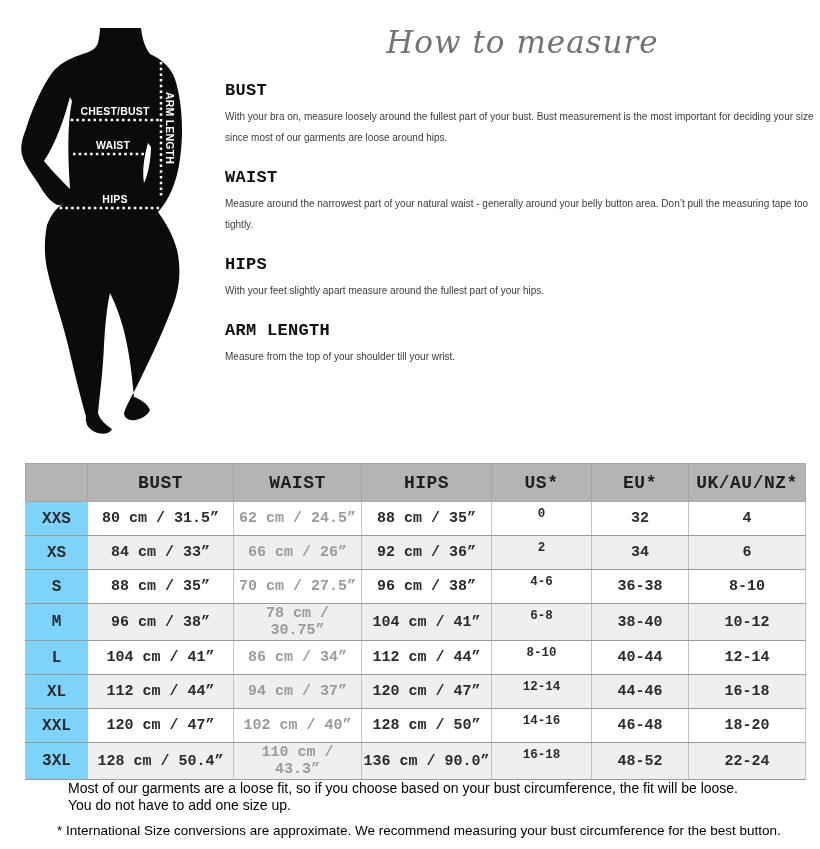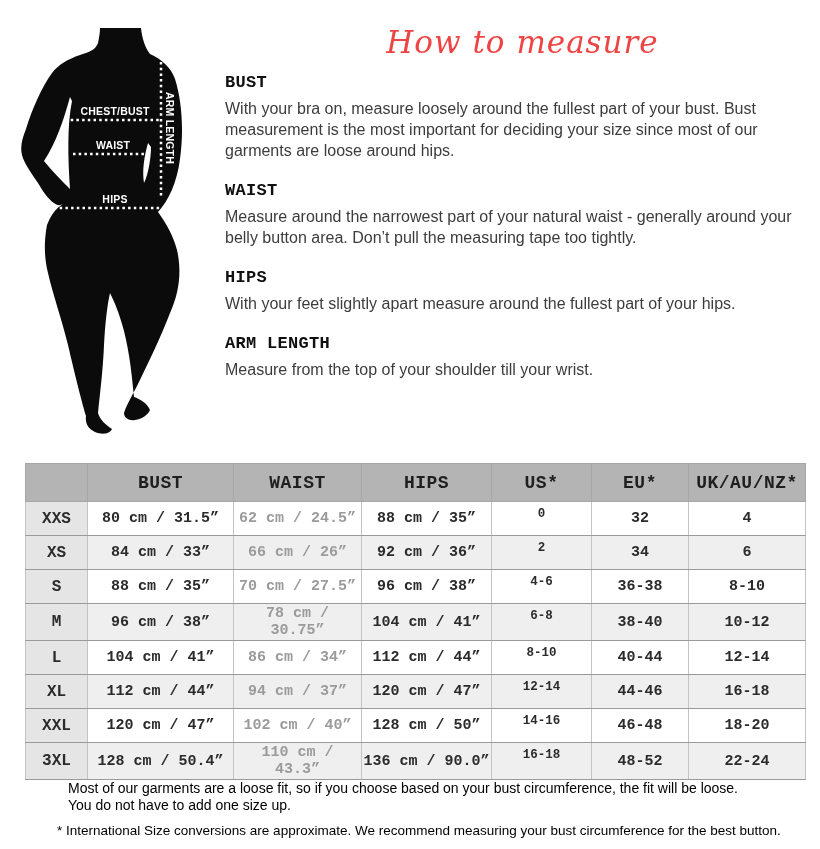--- a/index.html
+++ b/index.html
@@ -9,49 +9,49 @@
     font-family:"Liberation Sans", sans-serif; overflow:hidden;
   }
 
   
   .figure { position:absolute; left:20px; top:25px; width:210px; height:420px; }
 
   
   .content { position:absolute; left:225px; top:24px; width:595px; }
   .title {
     font-family:"DejaVu Serif", serif; font-style:italic; font-weight:400;
-    font-size:31px; color:#ef4444; text-align:center; margin:0 0 13px 0;
+    font-size:31px; color:#737373; text-align:center; margin:0 0 21px 0;
     letter-spacing:1px;
   }
   .sec h2 {
     font-family:"Liberation Mono", monospace; font-weight:700;
     font-size:17px; letter-spacing:0.3px; color:#101010; margin:0 0 6px 0;
   }
   .sec p {
-    font-size:16px; line-height:21px; color:#3c3c3c; margin:0 0 20px 0;
+    font-size:10px; line-height:21px; color:#3c3c3c; margin:0 0 20px 0;
   }
 
   
   .size-table {
     position:absolute; left:25px; top:463px; width:780px;
     border-collapse:collapse; table-layout:fixed;
     font-family:"Liberation Mono", monospace;
   }
   .size-table thead th {
     background:#b4b4b4; height:38px; font-size:18px; font-weight:700;
     color:#1f1f1f; text-align:center; vertical-align:middle;
     border:1px solid #a6a6a6; letter-spacing:0.5px;
   }
   .size-table tbody th, .size-table tbody td {
     height:34px; text-align:center; vertical-align:middle;
     border-left:1px solid #c3c3c3; border-right:1px solid #c3c3c3;
     border-top:1px solid #9a9a9a; border-bottom:1px solid #9a9a9a;
     font-size:15px; font-weight:700; color:#2b2b2b; background:#ffffff;
   }
-  .size-table tbody th.size { background:#e5e5e5; font-size:16px; }
+  .size-table tbody th.size { background:#7dd3fc; font-size:16px; }
   .size-table tbody tr:nth-child(even) td { background:#efefef; }
   .size-table td.c-waist { color:#9b9b9b; }
   .size-table td.c-us { font-size:12.5px; vertical-align:top; padding-top:5px; }
 
   
   .notes {
     position:absolute; left:68px; top:780px; width:720px;
     font-size:14px; line-height:16.5px; color:#000;
   }
   .conversion-note {

